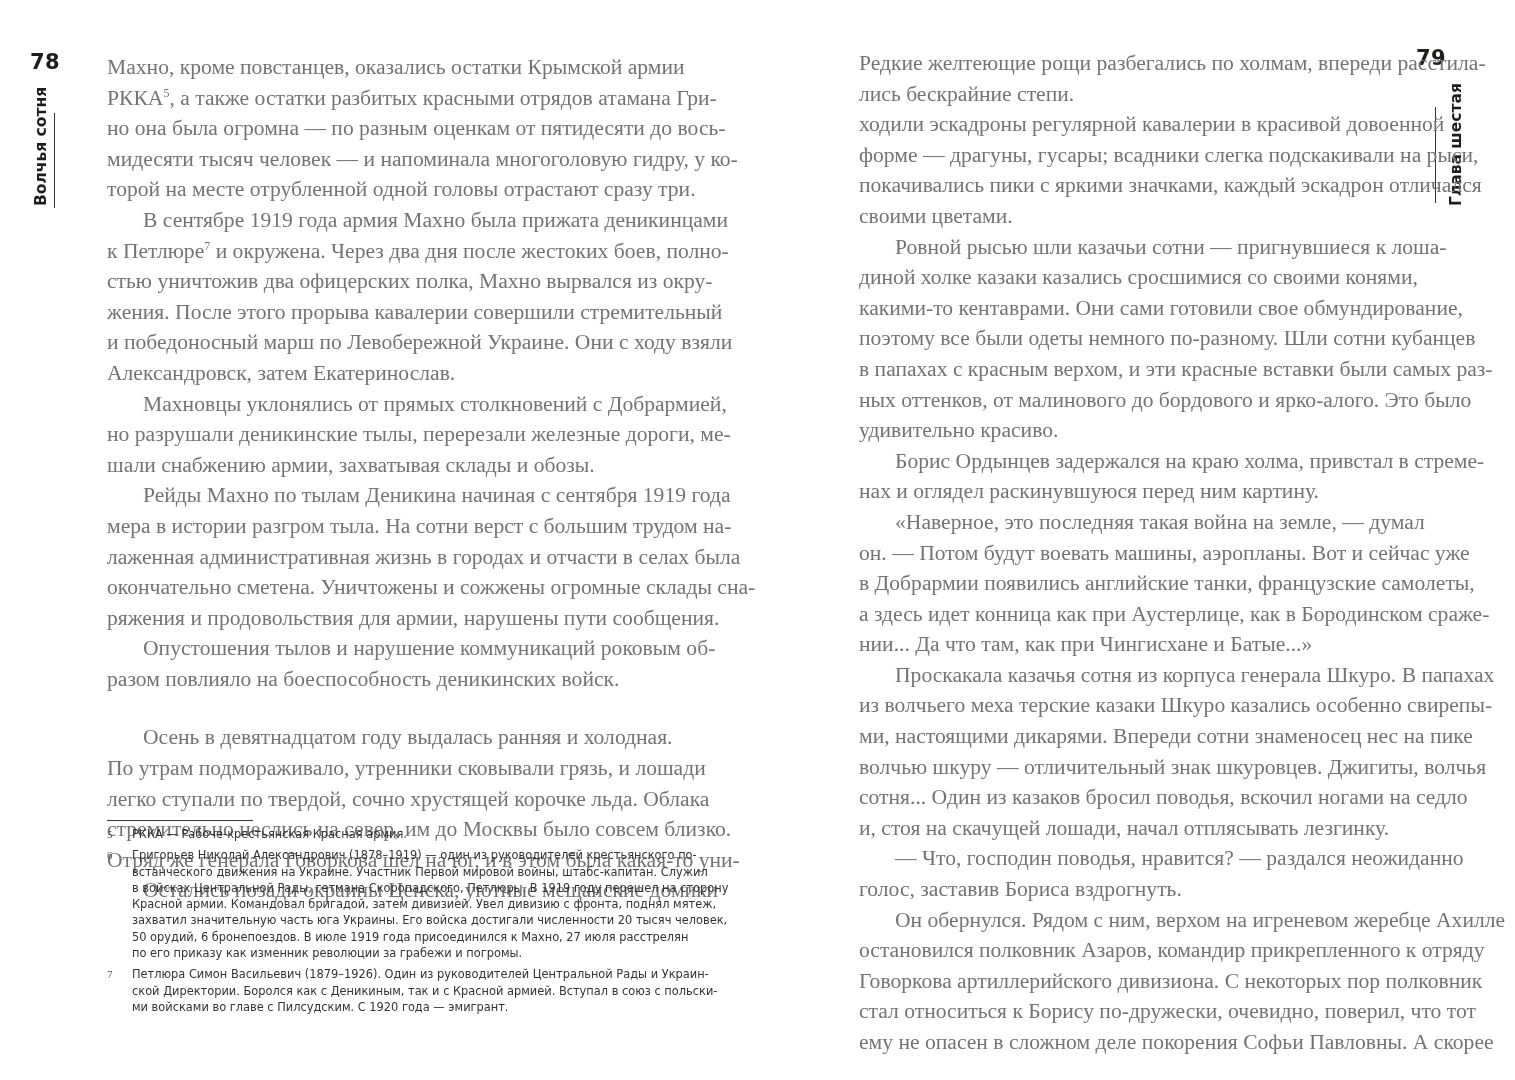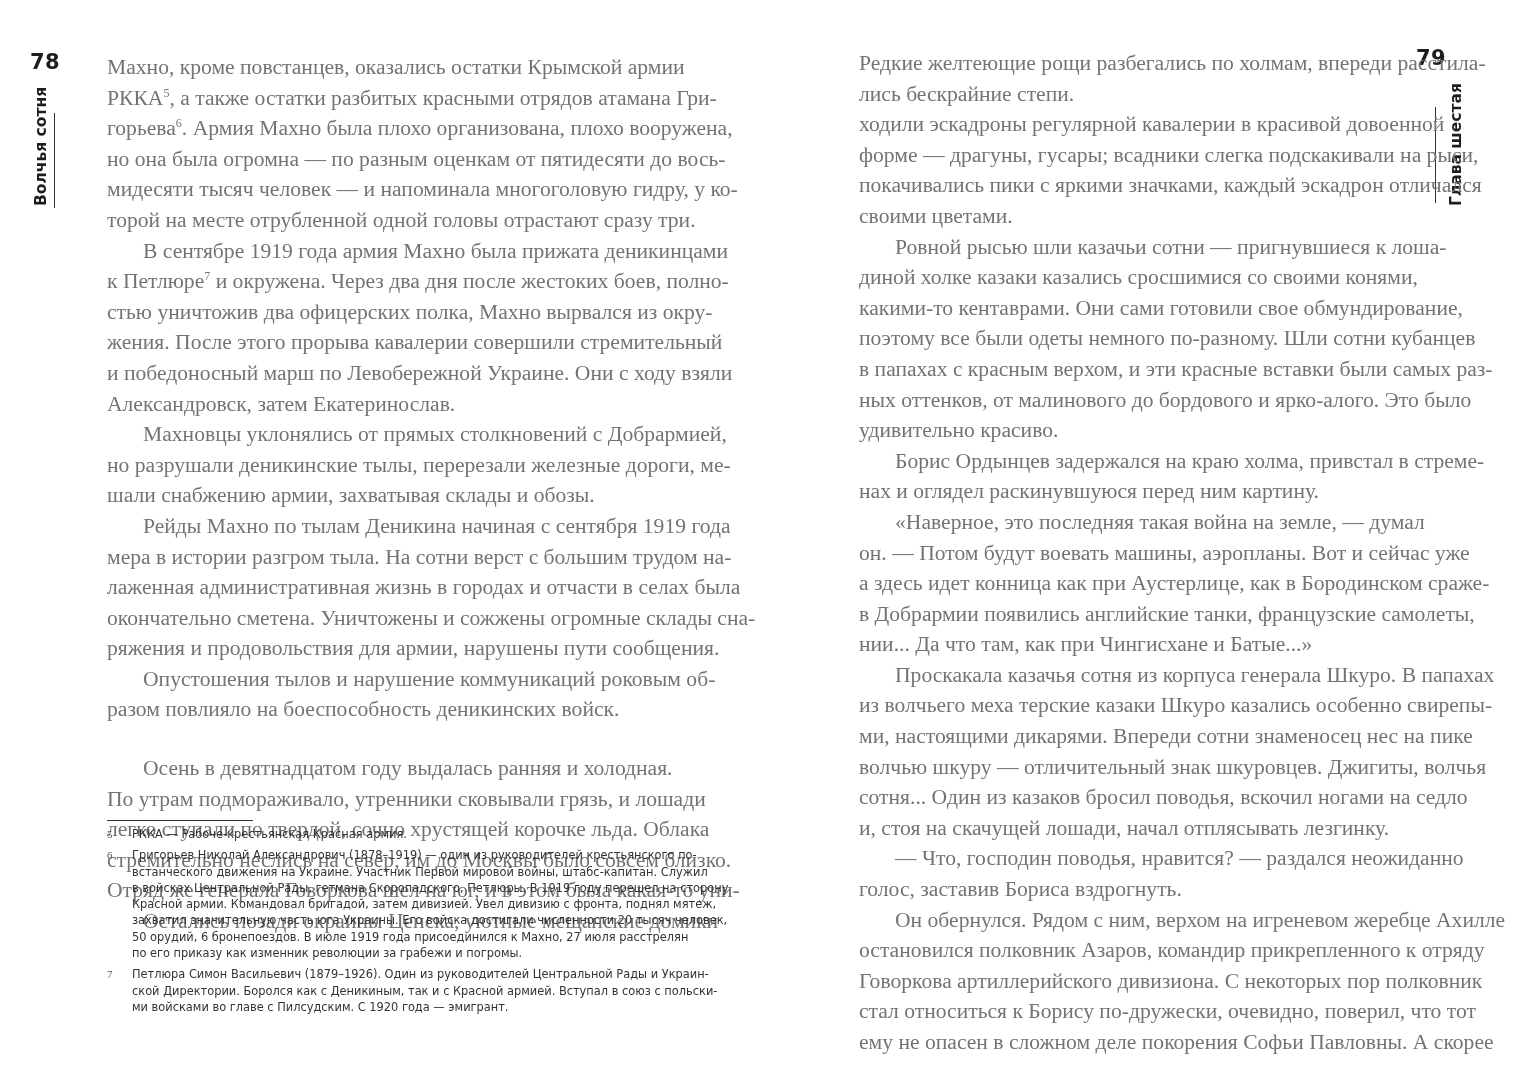--- a/index.html
+++ b/index.html
@@ -130,21 +130,20 @@
 <body>
 
 <div class="page page-left">
   <div class="folio">78</div>
   <div class="head-rule"></div>
   <div class="running-head">Волчья сотня</div>
   <div class="text-block">
       <div class="paragraph">
         <span class="line">Махно, кроме повстанцев, оказались остатки Крымской армии</span>
         <span class="line">РККА<sup>5</sup>, а также остатки разбитых красными отрядов атамана Гри-</span>
-        <span class="line">горьева<sup>6</sup>. Армия Махно была плохо организована, плохо вооружена,</span>
         <span class="line">но она была огромна — по разным оценкам от пятидесяти до вось-</span>
         <span class="line">мидесяти тысяч человек — и напоминала многоголовую гидру, у ко-</span>
         <span class="line last">торой на месте отрубленной одной головы отрастают сразу три.</span>
       </div>
       <div class="paragraph">
         <span class="line indent">В сентябре 1919 года армия Махно была прижата деникинцами</span>
         <span class="line">к Петлюре<sup>7</sup> и окружена. Через два дня после жестоких боев, полно-</span>
         <span class="line">стью уничтожив два офицерских полка, Махно вырвался из окру-</span>
         <span class="line">жения. После этого прорыва кавалерии совершили стремительный</span>
         <span class="line">и победоносный марш по Левобережной Украине. Они с ходу взяли</span>
@@ -227,22 +226,22 @@
         <span class="line">ных оттенков, от малинового до бордового и ярко-алого. Это было</span>
         <span class="line last">удивительно красиво.</span>
       </div>
       <div class="paragraph">
         <span class="line indent">Борис Ордынцев задержался на краю холма, привстал в стреме-</span>
         <span class="line last">нах и оглядел раскинувшуюся перед ним картину.</span>
       </div>
       <div class="paragraph">
         <span class="line indent">«Наверное, это последняя такая война на земле, — думал</span>
         <span class="line">он. — Потом будут воевать машины, аэропланы. Вот и сейчас уже</span>
+        <span class="line">в Добрармии появились английские танки, французские самолеты,</span>
         <span class="line">а здесь идет конница как при Аустерлице, как в Бородинском сраже-</span>
-        <span class="line">в Добрармии появились английские танки, французские самолеты,</span>
         <span class="line last">нии... Да что там, как при Чингисхане и Батые...»</span>
       </div>
       <div class="paragraph">
         <span class="line indent">Проскакала казачья сотня из корпуса генерала Шкуро. В папахах</span>
         <span class="line">из волчьего меха терские казаки Шкуро казались особенно свирепы-</span>
         <span class="line">ми, настоящими дикарями. Впереди сотни знаменосец нес на пике</span>
         <span class="line">волчью шкуру — отличительный знак шкуровцев. Джигиты, волчья</span>
         <span class="line">сотня... Один из казаков бросил поводья, вскочил ногами на седло</span>
         <span class="line last">и, стоя на скачущей лошади, начал отплясывать лезгинку.</span>
       </div>

